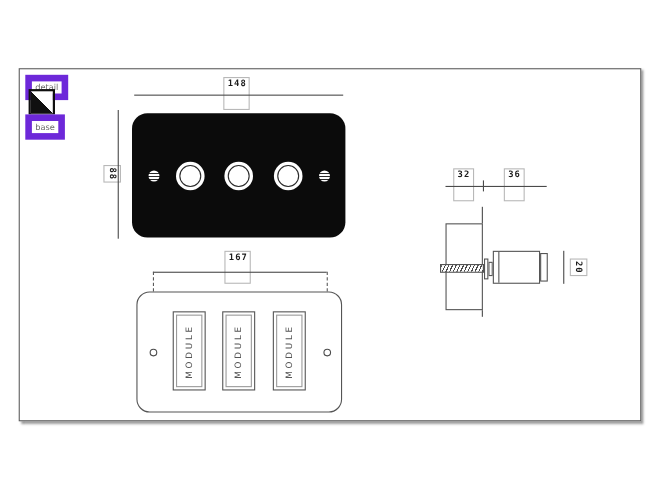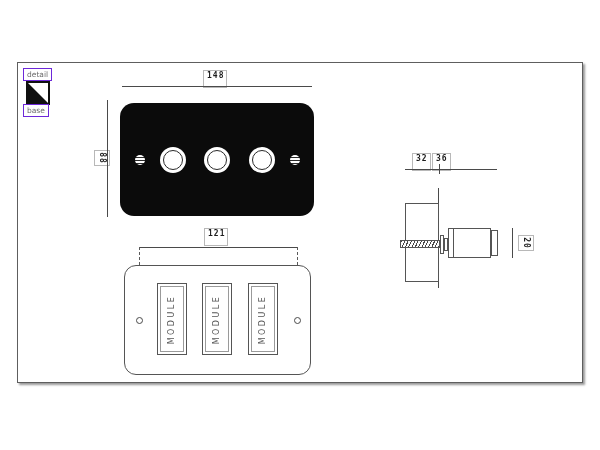--- a/index.html
+++ b/index.html
@@ -8,30 +8,30 @@
   .abs{position:absolute;}
 
   
   .frame{left:17px;top:62px;width:564px;height:319px;border:1.5px solid #5e5e5e;
          box-shadow:2px 2px 2px rgba(70,70,70,.55);background:#fff;}
 
   
   .dimlabel{background:#fff;border:1px solid #b8b8b8;color:#1c1c1c;
             font:bold 8px "DejaVu Sans Mono",monospace;letter-spacing:1px;
             display:flex;align-items:center;justify-content:center;
-            padding:1px 2px 7px 3px;line-height:1;}
+            padding:1px 2px 19px 3px;line-height:1;}
   .dimlabel.vert{padding:3px 1px;}
   .dimlabel.vert span{transform:rotate(90deg);letter-spacing:1px;white-space:nowrap;display:block;}
 
   .hline{border-top:1px solid #4a4a4a;height:0;}
   .vline{border-left:1px solid #4a4a4a;width:0;}
   .vdash{border-left:1px dashed #5a5a5a;width:0;}
 
   
-  .tag{background:#fff;border:1px solid #6d28d9;color:#6a6a6a;font:7.5px "DejaVu Sans",sans-serif;
+  .tag{background:#fff;border:6px solid #6d28d9;color:#6a6a6a;font:7.5px "DejaVu Sans",sans-serif;
        padding:1px 3px;line-height:1.2;}
   .swatch{width:20px;height:20px;border:2px solid #101010;
           background:linear-gradient(to top right,#101010 49.5%,#ffffff 50.5%);}
 
   
   .faceplate{left:120px;top:103px;width:194px;height:113px;background:#0b0b0b;border-radius:14px;}
   .knob{position:absolute;width:26px;height:26px;border-radius:50%;background:#fff;
         display:flex;align-items:center;justify-content:center;}
   .knob .ring{width:20px;height:20px;border-radius:50%;border:1px solid #2a2a2a;box-sizing:border-box;}
   .screw{position:absolute;width:10px;height:10px;border-radius:50%;
@@ -80,21 +80,21 @@
       </div>
     <div class="knob" style="left:84px;top:44px;">
       <div class="ring"></div>
       </div>
     <div class="knob" style="left:129px;top:44px;">
       <div class="ring"></div>
       </div>
     <div class="screw" style="left:170px;top:52px;"></div>
   </div>
 
-  <div class="abs dimlabel" style="left:204px;top:228px;">121</div>
+  <div class="abs dimlabel" style="left:204px;top:228px;">167</div>
   <div class="abs hline" style="left:139px;top:247px;width:158px;"></div>
   <div class="abs vdash" style="left:139px;top:247px;height:68px;"></div>
   <div class="abs vdash" style="left:297px;top:247px;height:68px;"></div>
 
   <div class="abs baseplate"></div>
   <div class="abs screwhole" style="left:136px;top:317px;"></div>
   <div class="abs screwhole" style="left:294px;top:317px;"></div>
 
   <div class="abs module" style="left:157px;top:283px;">
     <div class="inner"></div>
@@ -103,21 +103,21 @@
   <div class="abs module" style="left:202px;top:283px;">
     <div class="inner"></div>
     <div class="mlabel">MODULE</div>
   </div>
   <div class="abs module" style="left:248px;top:283px;">
     <div class="inner"></div>
     <div class="mlabel">MODULE</div>
   </div>
 
   <div class="abs dimlabel" style="left:412px;top:153px;">32</div>
-  <div class="abs dimlabel" style="left:432px;top:153px;">36</div>
+  <div class="abs dimlabel" style="left:458px;top:153px;">36</div>
   <div class="abs hline" style="left:405px;top:169px;width:92px;"></div>
   <div class="abs vline" style="left:439px;top:164px;height:10px;"></div>
 
   <div class="abs vline" style="left:438px;top:188px;height:100px;border-left-width:1.5px;"></div>
 
   <div class="abs outline" style="left:405px;top:203px;width:34px;height:79px;"></div>
 
   <div class="abs rod" style="left:400px;top:240px;width:40px;height:8px;"></div>
 
   <div class="abs outline" style="left:440px;top:235px;width:4px;height:19px;"></div>

